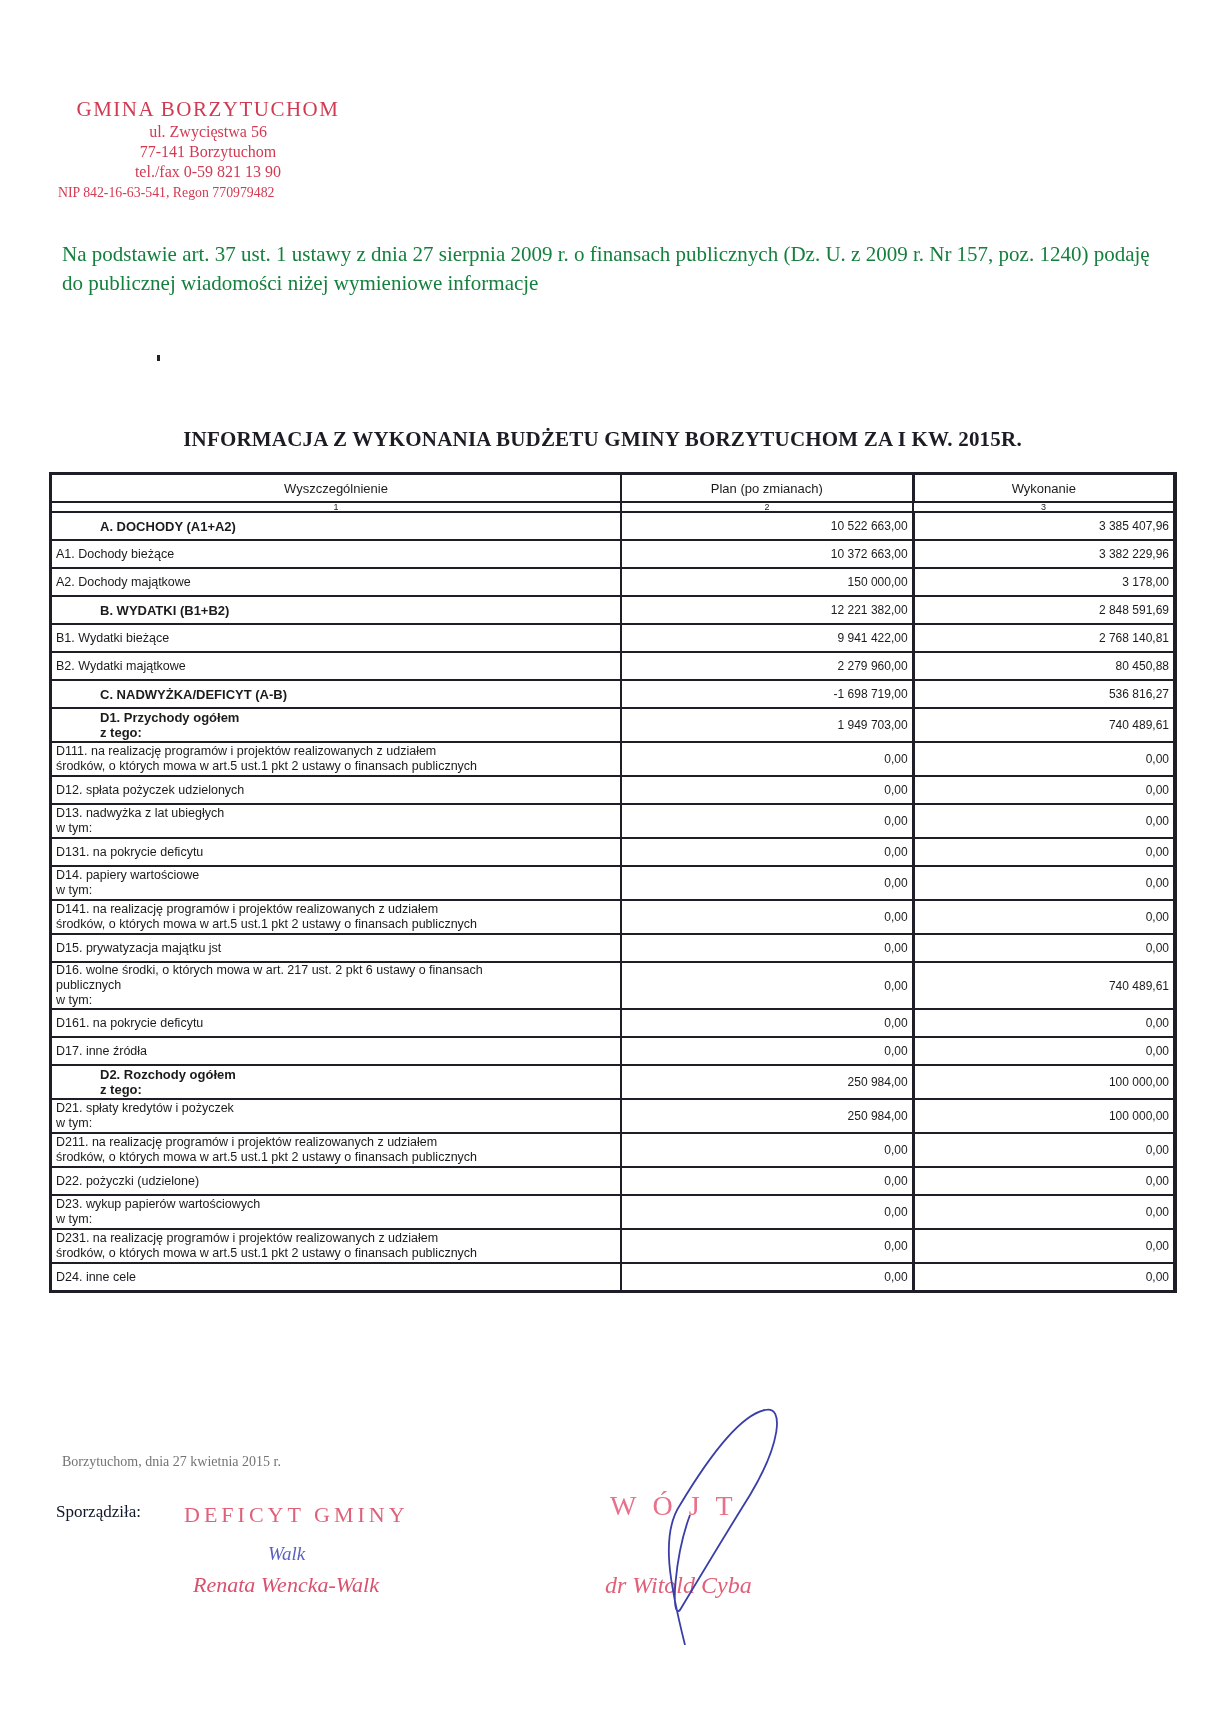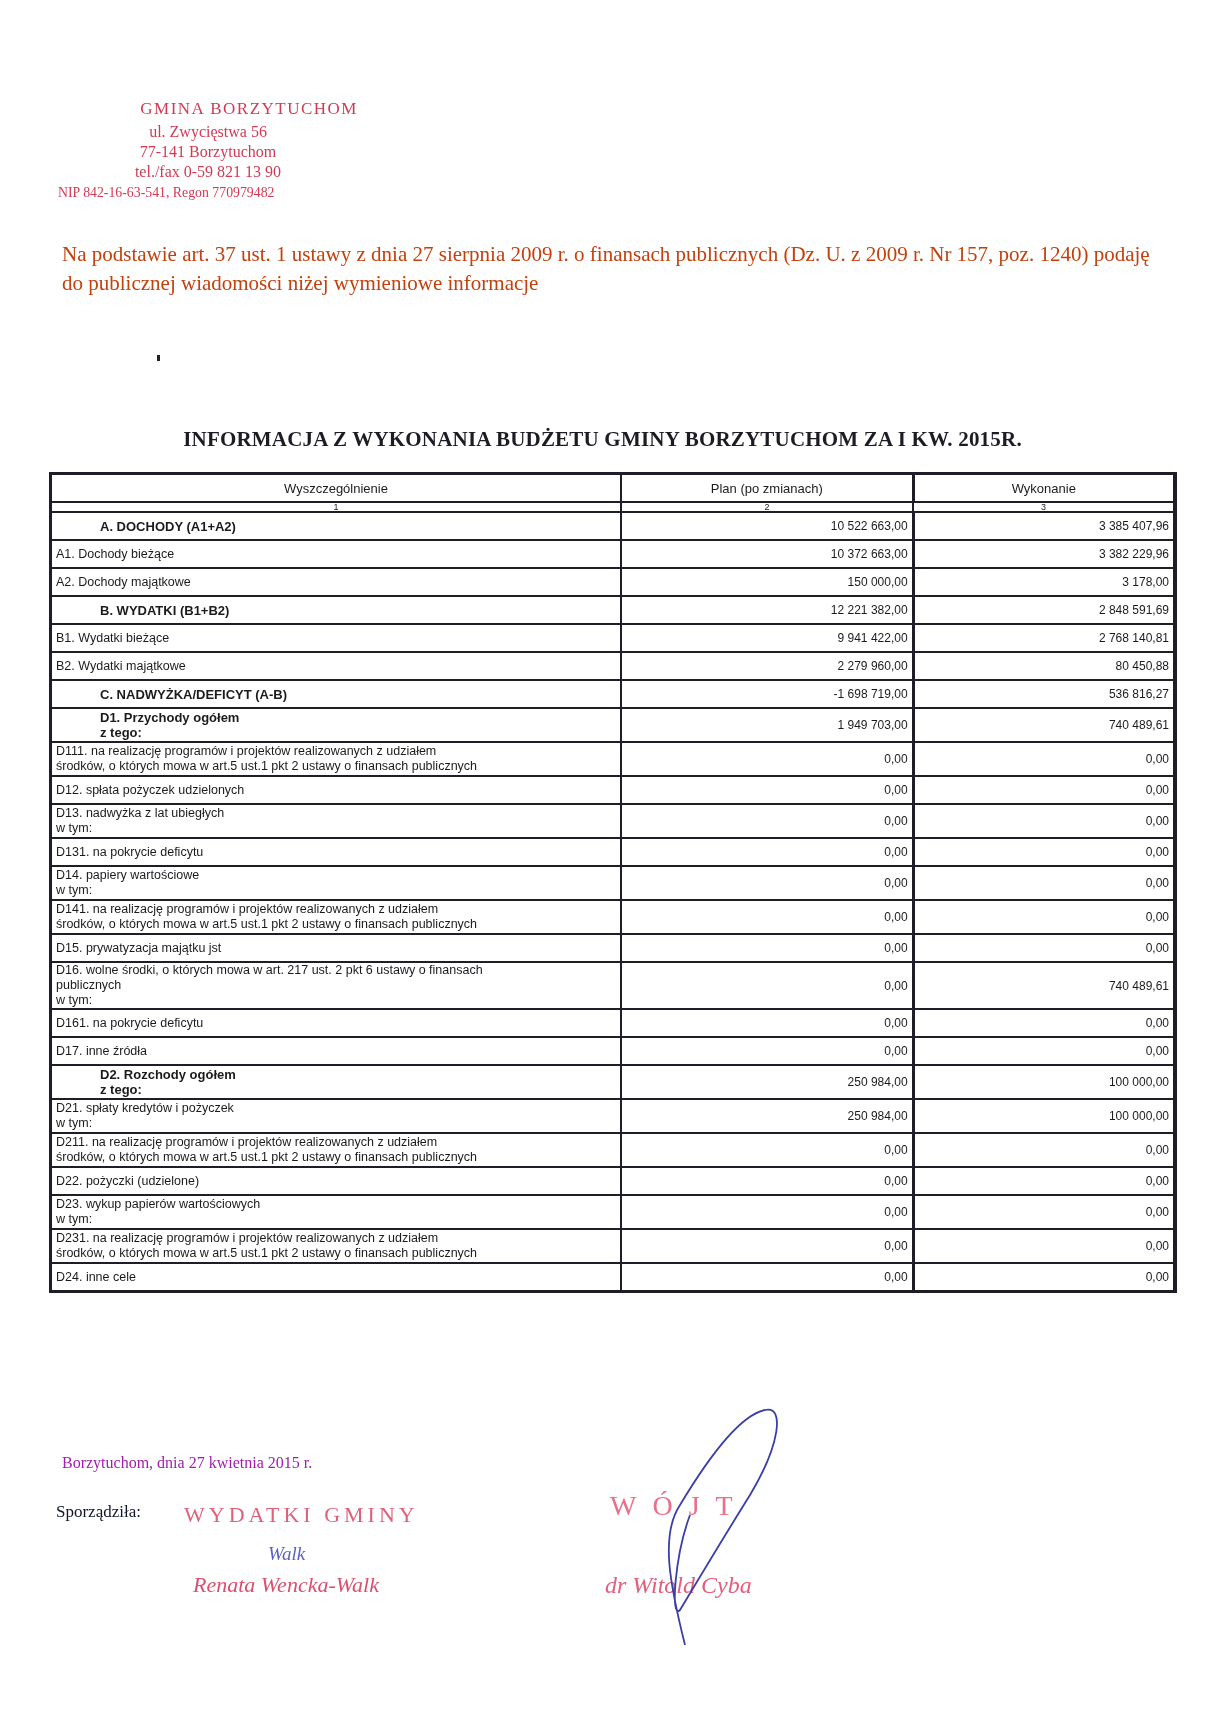--- a/index.html
+++ b/index.html
@@ -1,23 +1,23 @@
 <!DOCTYPE html>
 <html><head>
   <meta charset="utf-8">
   <style>
     html, body { margin: 0; padding: 0; background: #ffffff; }
     body { width: 1205px; height: 1718px; position: relative; overflow: hidden; font-family: "Liberation Serif", serif; color: #1a1a1a; }
 
     .stamp { position: absolute; left: 58px; top: 96px; width: 300px; color: #d23a52; text-align: center; font-family: "Liberation Serif", serif; }
-    .stamp .name { font-size: 17px; letter-spacing: 1.5px; line-height: 26px; text-align: right; padding-left: 0px; }
+    .stamp .name { font-size: 21px; letter-spacing: 1.5px; line-height: 26px; text-align: center; padding-left: 0px; }
     .stamp .line { font-size: 16px; line-height: 20px; }
     .stamp .nip { font-size: 15px; line-height: 20px; text-align: left; transform: scaleX(0.92); transform-origin: left center; }
 
-    .intro { position: absolute; left: 62px; top: 240px; width: 1090px; font-size: 21px; line-height: 29px; color: #c2410c; }
+    .intro { position: absolute; left: 62px; top: 240px; width: 1090px; font-size: 21px; line-height: 29px; color: #15803d; }
     .stray { position: absolute; left: 157px; top: 355px; width: 3px; height: 6px; background: #222; }
 
     .title { position: absolute; left: 0; width: 1205px; top: 427px; text-align: center; font-size: 21px; font-weight: bold; color: #1c1c24; letter-spacing: 0.2px; }
 
     table.budget { position: absolute; left: 49px; top: 472px; width: 1128px; border-collapse: collapse; font-family: "Liberation Sans", sans-serif; font-size: 12.5px; color: #1b1b1b; }
     table.budget td, table.budget th { border: 2px solid #1e1e28; padding: 0 4px; }
     table.budget { border: 3px solid #1e1e28; border-right-width: 4px; border-bottom-width: 3px; }
     table.budget th { font-weight: normal; height: 26px; text-align: center; font-size: 13px; }
     table.budget tr.colnum td { height: 8px; font-size: 9px; line-height: 8px; text-align: center; padding: 0; overflow: hidden; }
     table.budget td.label { width: 530px; text-align: left; vertical-align: middle; line-height: 15px; }
@@ -26,21 +26,21 @@
     table.budget td.exec { width: 270px; }
     table.budget th.c1 { width: 530px; }
     table.budget th.c2 { width: 305px; border-right-width: 3px; }
     table.budget td.plan { border-right-width: 3px; }
     tr.h1 td { height: 26px; }
     tr.h2 td { height: 32px; }
     tr.h3 td { height: 44px; margin-left: 26px; }
     tr.bold td.label { font-weight: bold; font-size: 13px; padding-left: 48px; }
     .lbl-line { display: block; white-space: nowrap; }
 
-    .date { position: absolute; left: 62px; top: 1454px; font-size: 16px; color: #a21caf; }
+    .date { position: absolute; left: 62px; top: 1454px; font-size: 14px; color: #737373; }
     .prepared { position: absolute; left: 56px; top: 1502px; font-size: 17px; color: #0f172a; }
     .skarbnik { position: absolute; left: 184px; top: 1502px; font-size: 22px; letter-spacing: 4px; color: #e0607a; font-family: "Liberation Serif", serif; }
     .sig1 { position: absolute; left: 268px; top: 1543px; font-size: 19px; font-style: italic; color: #5a5fc0; font-family: "Liberation Serif", serif; }
     .renata { position: absolute; left: 193px; top: 1572px; font-size: 22px; font-style: italic; color: #d9506e; font-family: "Liberation Serif", serif; }
     .wojt { position: absolute; left: 610px; top: 1490px; font-size: 28px; letter-spacing: 16px; color: #e8708a; font-family: "Liberation Serif", serif; }
     .cyba { position: absolute; left: 605px; top: 1572px; font-size: 24px; font-style: italic; color: #e0607a; font-family: "Liberation Serif", serif; }
     .wojt-sig { position: absolute; left: 640px; top: 1405px; width: 170px; height: 240px; }
   </style>
 </head>
 <body>
@@ -257,20 +257,20 @@
           <span class="lbl-line">D24. inne cele</span>
         </td>
         <td class="val plan">0,00</td>
         <td class="val exec">0,00</td>
       </tr>
     </tbody>
 </table>
 
 <div class="date">Borzytuchom, dnia 27 kwietnia 2015  r.</div>
 <div class="prepared">Sporządziła:</div>
-<div class="skarbnik">WYDATKI GMINY</div>
+<div class="skarbnik">DEFICYT GMINY</div>
 <div class="sig1">Walk</div>
 <div class="renata">Renata Wencka-Walk</div>
 <div class="wojt">WÓJT</div>
 <div class="cyba">dr Witold Cyba</div>
 <svg class="wojt-sig" viewBox="0 0 170 240">
   <path d="M45 240 C 30 180, 20 130, 40 100 C 70 50, 100 10, 125 5 C 145 0, 140 40, 110 90 C 85 130, 55 180, 40 205 C 30 215, 35 150, 50 110" fill="none" stroke="#3a3fa8" stroke-width="1.8"></path>
 </svg>
 
 </body></html>

